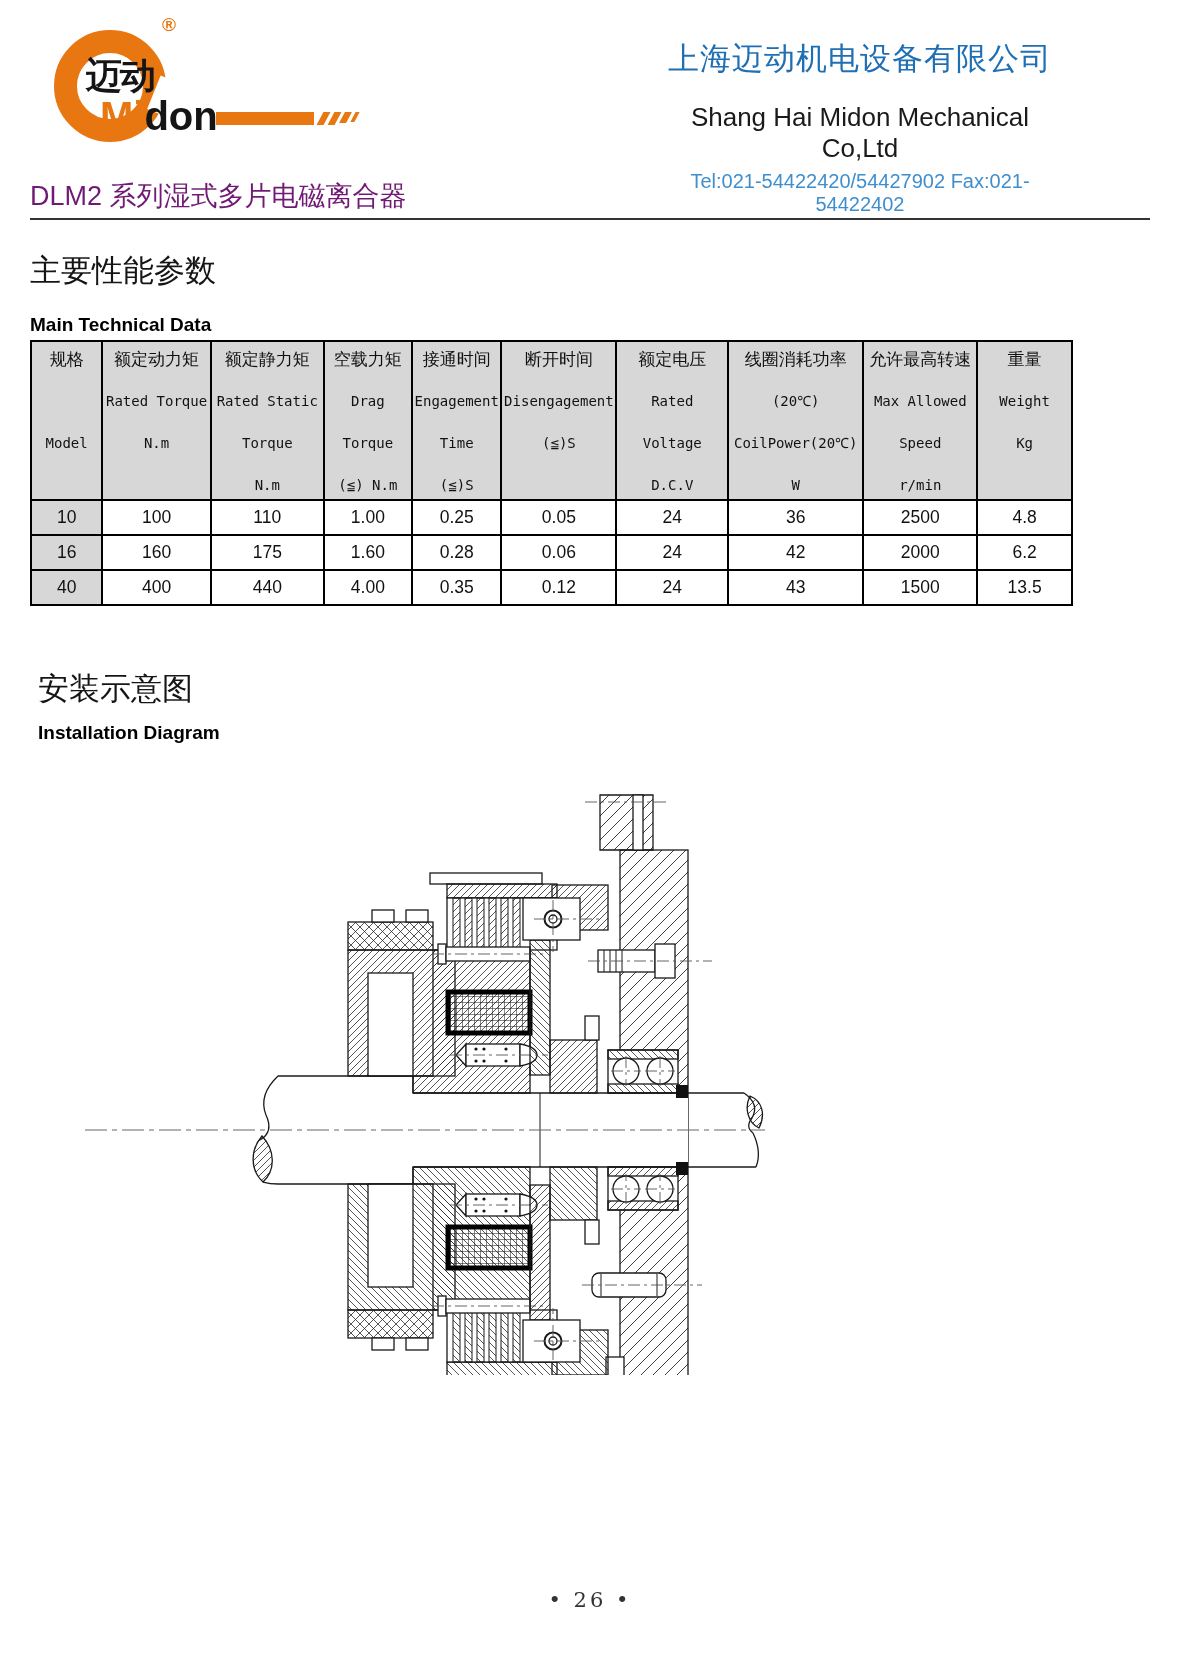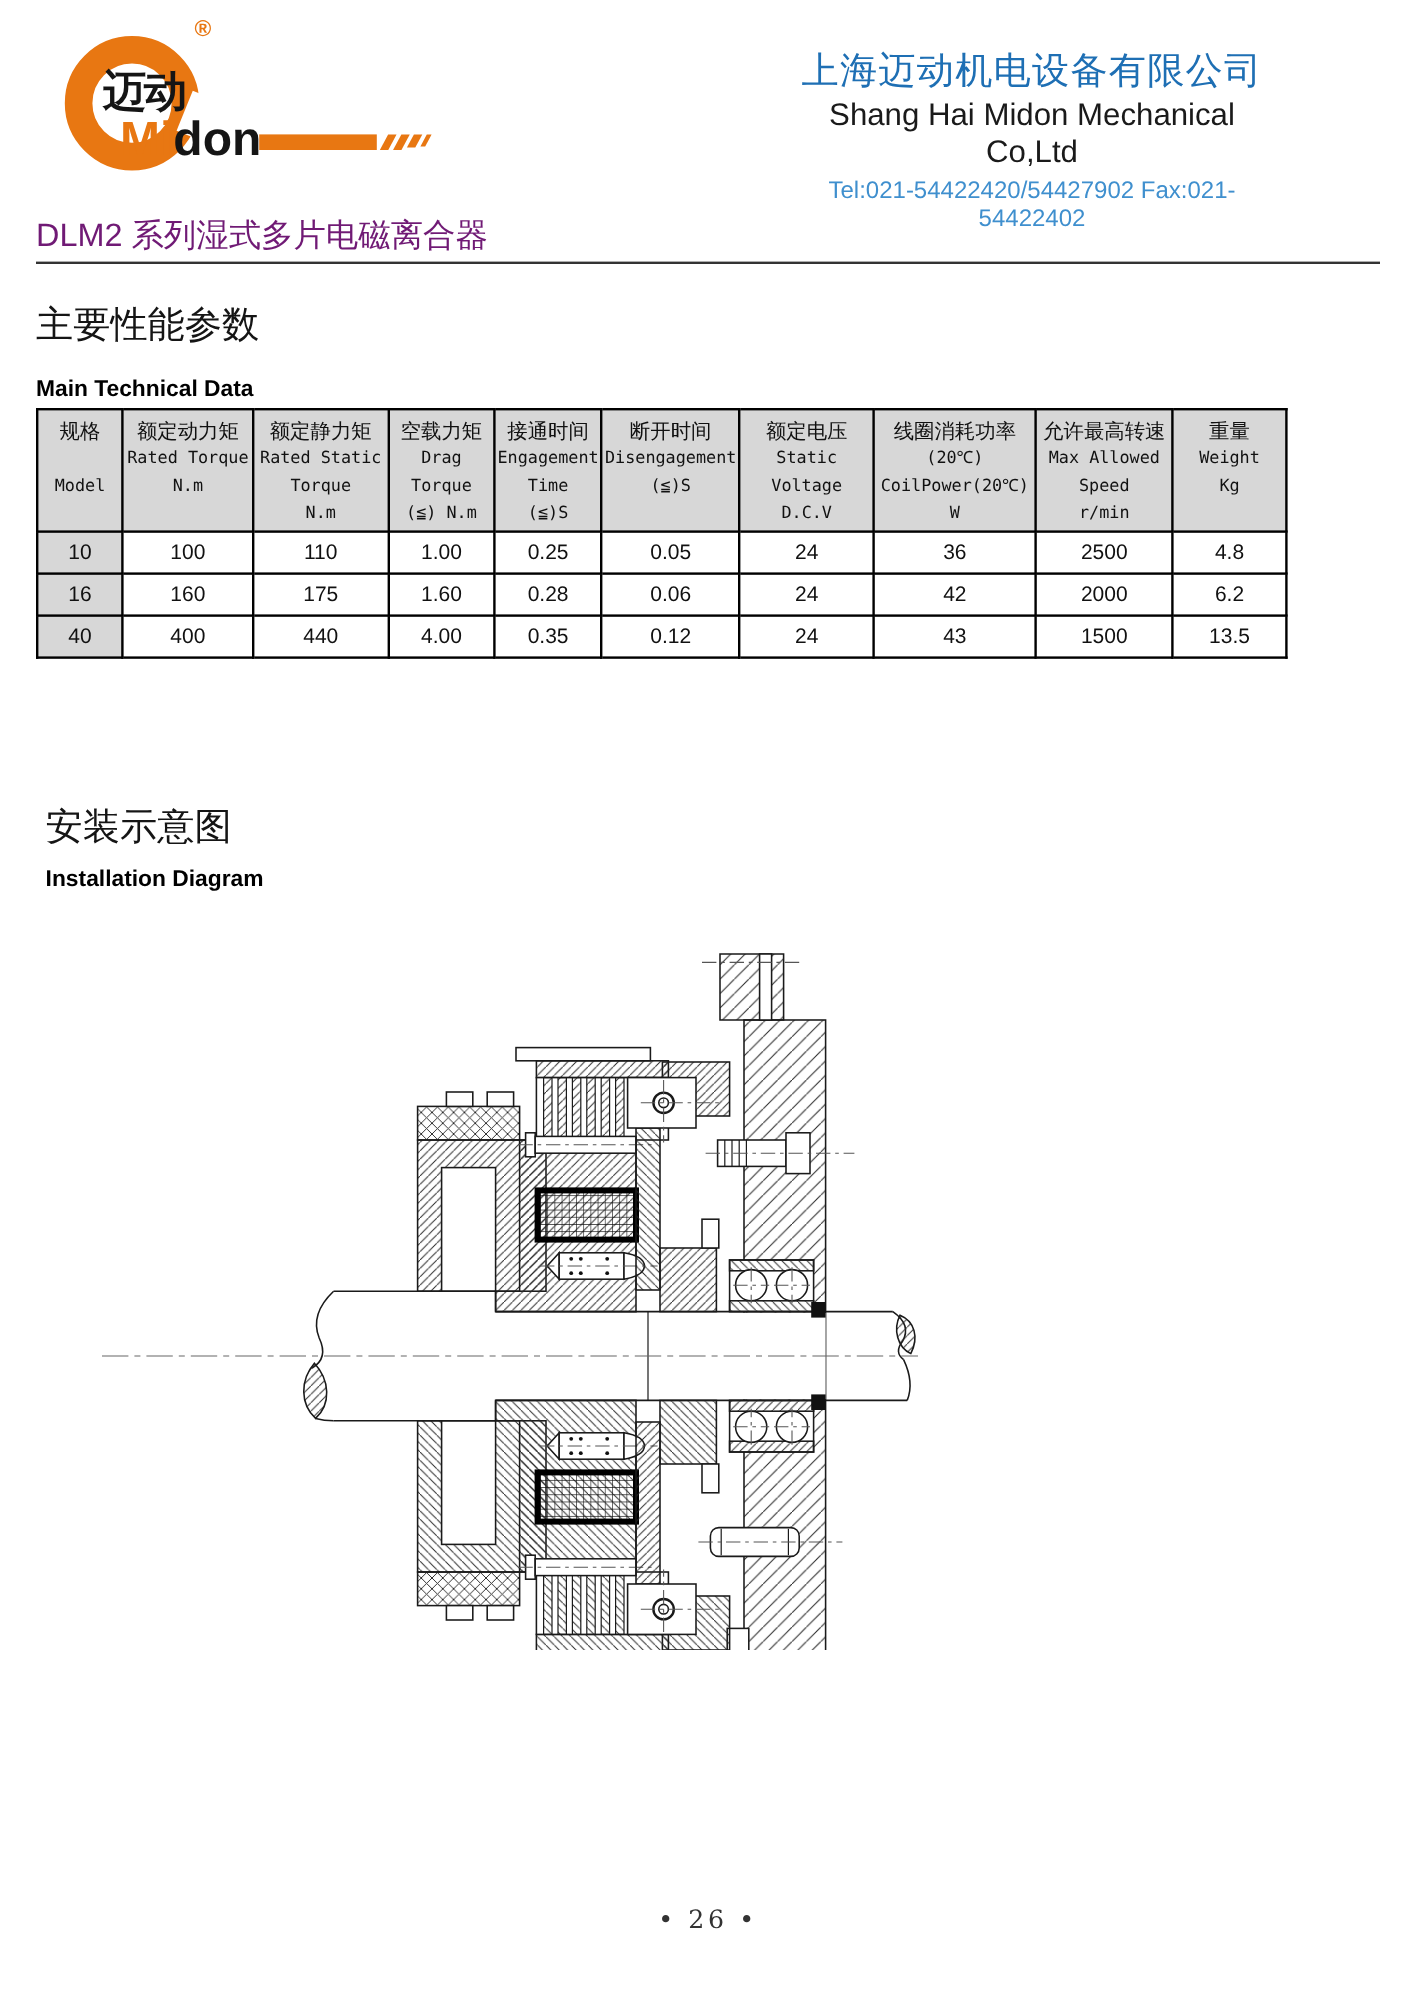--- a/index.html
+++ b/index.html
@@ -11,37 +11,37 @@
   .ring-cut{position:absolute;left:112px;top:72px;width:52px;height:36px;background:#fff;transform:rotate(22deg);}
   .logo-cn{position:absolute;left:46px;top:40px;font-size:36px;font-weight:bold;color:#151515;letter-spacing:-2px;}
   .logo-reg{position:absolute;left:122px;top:2px;font-size:19px;color:#e87712;font-weight:bold;}
   .logo-en{position:absolute;left:60px;top:82px;font-size:40px;font-weight:bold;letter-spacing:0px;}
   .logo-en .mi{color:#e87712;}
   .logo-en .don{color:#151515;}
   .logo-bar{position:absolute;left:176px;top:100px;width:98px;height:13px;background:#e87712;}
   .hash{position:absolute;top:100px;width:7px;height:13px;background:#e87712;transform:skewX(-28deg);}
   .company{position:absolute;left:660px;top:38px;width:400px;text-align:center;}
   .company-cn{font-size:31px;color:#1e6fb4;font-weight:normal;letter-spacing:1px;}
-  .company-en{font-size:26px;color:#1a1a1a;margin-top:0;}
+  .company-en{font-size:26px;color:#1a1a1a;margin-top:22px;}
   .company-tel{font-size:20px;color:#3f8fce;margin-top:6px;}
   
   .title-block{position:absolute;left:30px;top:178px;width:1120px;border-bottom:2px solid #333;padding-bottom:4px;}
   .title-cn{font-size:27px;color:#701a75;}
   .title-en{font-size:21px;color:#2a2a2a;letter-spacing:2.5px;margin-top:8px;}
   .sec1-cn{position:absolute;left:30px;top:250px;font-size:31px;color:#151515;}
   .sec1-en{position:absolute;left:30px;top:314px;font-size:19px;font-weight:bold;color:#000;}
   .sec2-cn{position:absolute;left:38px;top:668px;font-size:31px;color:#151515;}
   .sec2-en{position:absolute;left:38px;top:722px;font-size:19px;font-weight:bold;color:#000000;}
   
   table.tech{position:absolute;left:30px;top:340px;width:1043px;border-collapse:collapse;table-layout:fixed;}
   table.tech th,table.tech td{border:2.5px solid #000;padding:0;text-align:center;}
   table.tech th{background:#d7d7d7;font-weight:normal;vertical-align:top;padding-top:6px;padding-bottom:2px;}
   .hl{height:23px;line-height:23px;white-space:nowrap;overflow:visible;}
   .hl.cjk{font-size:17px;font-family:"Liberation Sans",sans-serif;}
-  .hl.mono{font-size:14px;font-family:"DejaVu Sans Mono",monospace;}
+  .hl.mono{font-size:14px;font-family:"DejaVu Sans Mono",monospace;margin-top:19px;}
   table.tech td{height:33px;font-size:17.5px;background:#fff;}
   table.tech td.first{background:#d7d7d7;}
   
   .drawing{position:absolute;left:70px;top:785px;}
   
   .footer{position:absolute;left:0;top:1588px;width:100%;text-align:center;
           font-family:"DejaVu Serif",serif;font-size:21px;color:#333;letter-spacing:3px;}
 </style>
 </head>
 <body>
@@ -118,21 +118,21 @@
             <div class="hl mono">(≦)S</div>
           </th>
           <th>
             <div class="hl cjk">断开时间</div>
             <div class="hl mono">Disengagement</div>
             <div class="hl mono">(≦)S</div>
             <div class="hl mono">&nbsp;</div>
           </th>
           <th>
             <div class="hl cjk">额定电压</div>
-            <div class="hl mono">Static</div>
+            <div class="hl mono">Rated</div>
             <div class="hl mono">Voltage</div>
             <div class="hl mono">D.C.V</div>
           </th>
           <th>
             <div class="hl cjk">线圈消耗功率</div>
             <div class="hl mono">(20℃)</div>
             <div class="hl mono">CoilPower(20℃)</div>
             <div class="hl mono">W</div>
           </th>
           <th>

